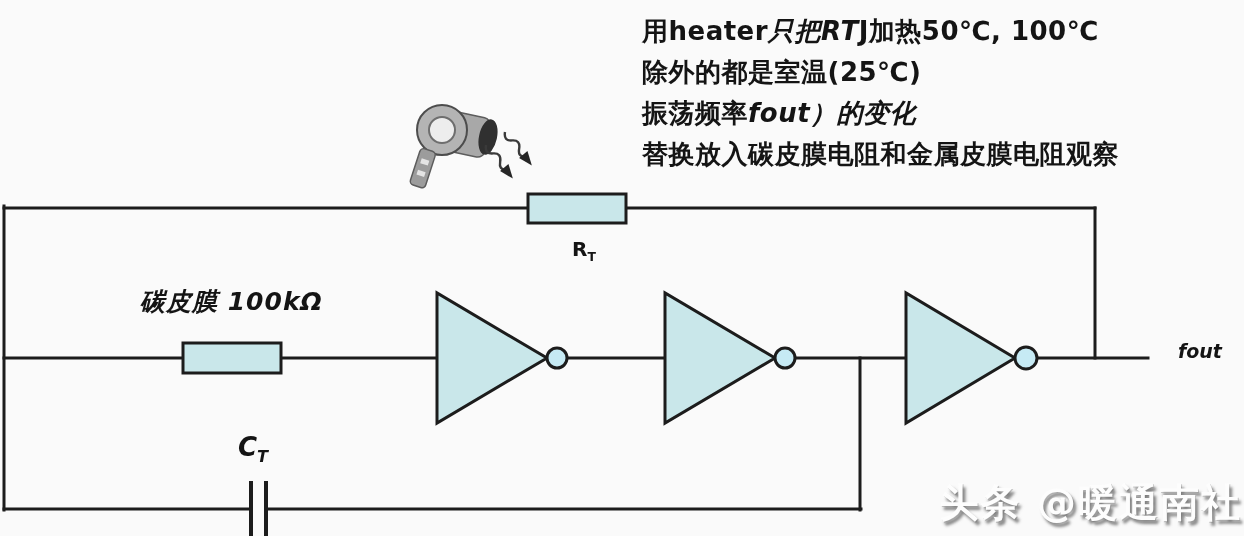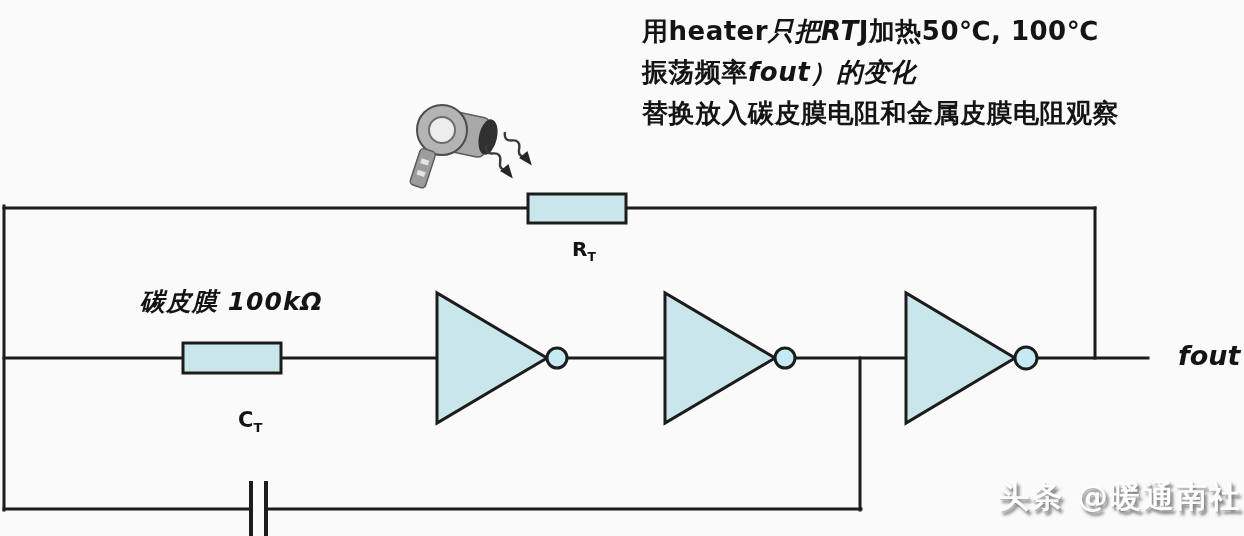--- a/index.html
+++ b/index.html
@@ -12,25 +12,25 @@
   svg.circuit { position:absolute; left:0; top:0; }
   .wire   { stroke: var(--line,#1c1c1c); stroke-width:3; fill:none; stroke-linecap:square; }
   .comp   { fill: var(--component_fill,#c9e7ea); stroke: var(--line,#1c1c1c); stroke-width:3; }
   .bubble { fill: var(--bubble_fill,#c6eaf4); stroke: var(--line,#1c1c1c); stroke-width:3; }
   .plate  { stroke: var(--line,#1c1c1c); stroke-width:4; }
   .label  { position:absolute; color:var(--text,#141414); font-weight:700; white-space:nowrap; }
   .annotation { left:642px; top:11px; font-size:26px; line-height:41px; letter-spacing:0.5px; }
   .it { font-style:italic; }
   .res-label  { left:140px; top:285px; font-size:25px; letter-spacing:1px;font-style:italic; }
   .rt-label   { left:572px; top:237px; font-size:20px; }
-  .ct-label   { left:238px; top:408px; font-size:21px; }
+  .ct-label   { left:238px; top:432px; font-size:26px; font-style:italic; }
   .label sub  { font-size:0.62em; }
-  .fout-label { left:1178px; top:340px; font-size:27px; font-style:italic; }
+  .fout-label { left:1178px; top:340px; font-size:19px; font-style:italic; }
   .watermark  {
-    right:2px; top:476px; font-size:31px; letter-spacing:2px;
+    right:2px; top:476px; font-size:39px; letter-spacing:2px;
     color:#fdfdfd;
     text-shadow:1px 1px 0 rgba(110,110,110,0.35), 3px 4px 3px rgba(70,70,70,0.65);
   }
 </style>
 </head>
 <body>
 
 <div class="canvas">
 
   <svg class="circuit" width="1244" height="536" viewBox="0 0 1244 536">
@@ -78,20 +78,21 @@
       </g>
       <g transform="translate(486,145) rotate(-40)">
         <path d="M0,0 q-7,6 0,11 q7,5 0,11 q-6,5 -1,10"></path>
         <polygon points="-6,29 5,29 -1,43" fill="#262626" stroke="none"></polygon>
       </g>
     </g>
   </svg>
 
   <div class="label annotation">
     <div><span>用heater</span><span class="it">只把RT</span><span>J加热50℃, 100℃</span></div>
+    <div>除外的都是室温(25℃)</div>
     <div><span>振荡频率</span><span class="it">fout）的变化</span></div>
     <div>替换放入碳皮膜电阻和金属皮膜电阻观察</div>
   </div>
 
   <div class="label res-label">碳皮膜 100kΩ</div>
 
   <div class="label rt-label"><span>R</span><sub>T</sub></div>
 
   <div class="label ct-label"><span>C</span><sub>T</sub></div>
 

